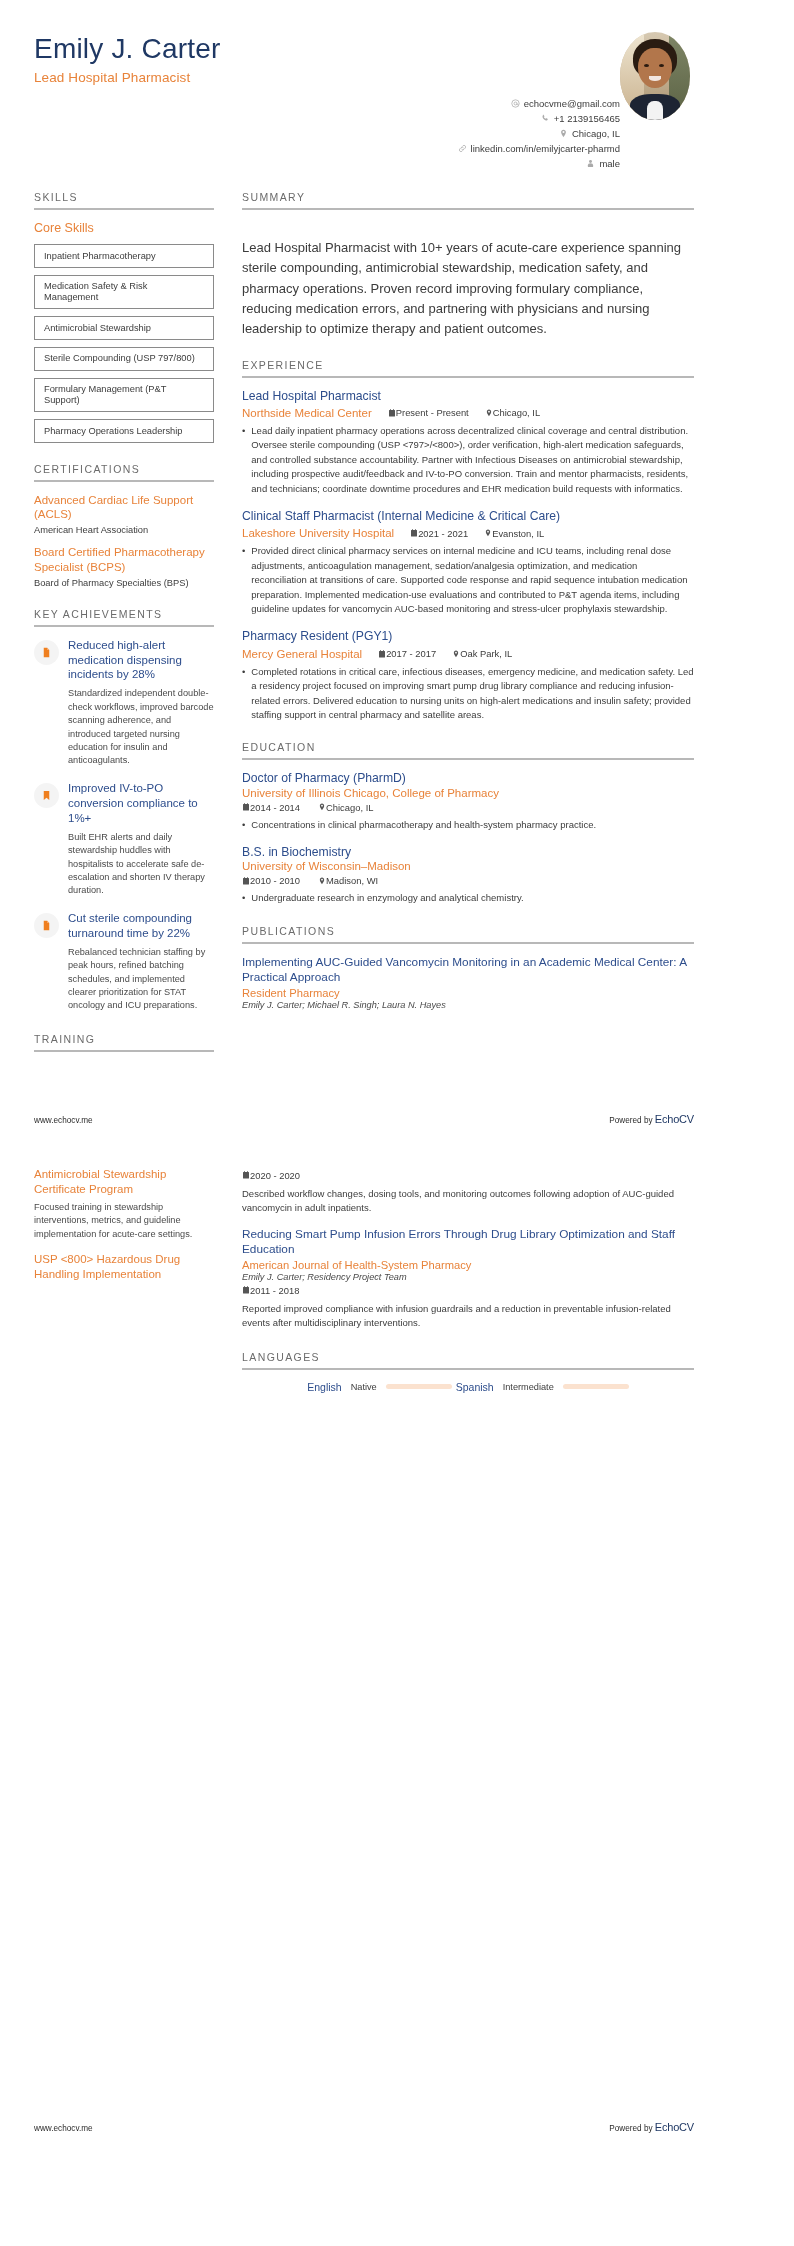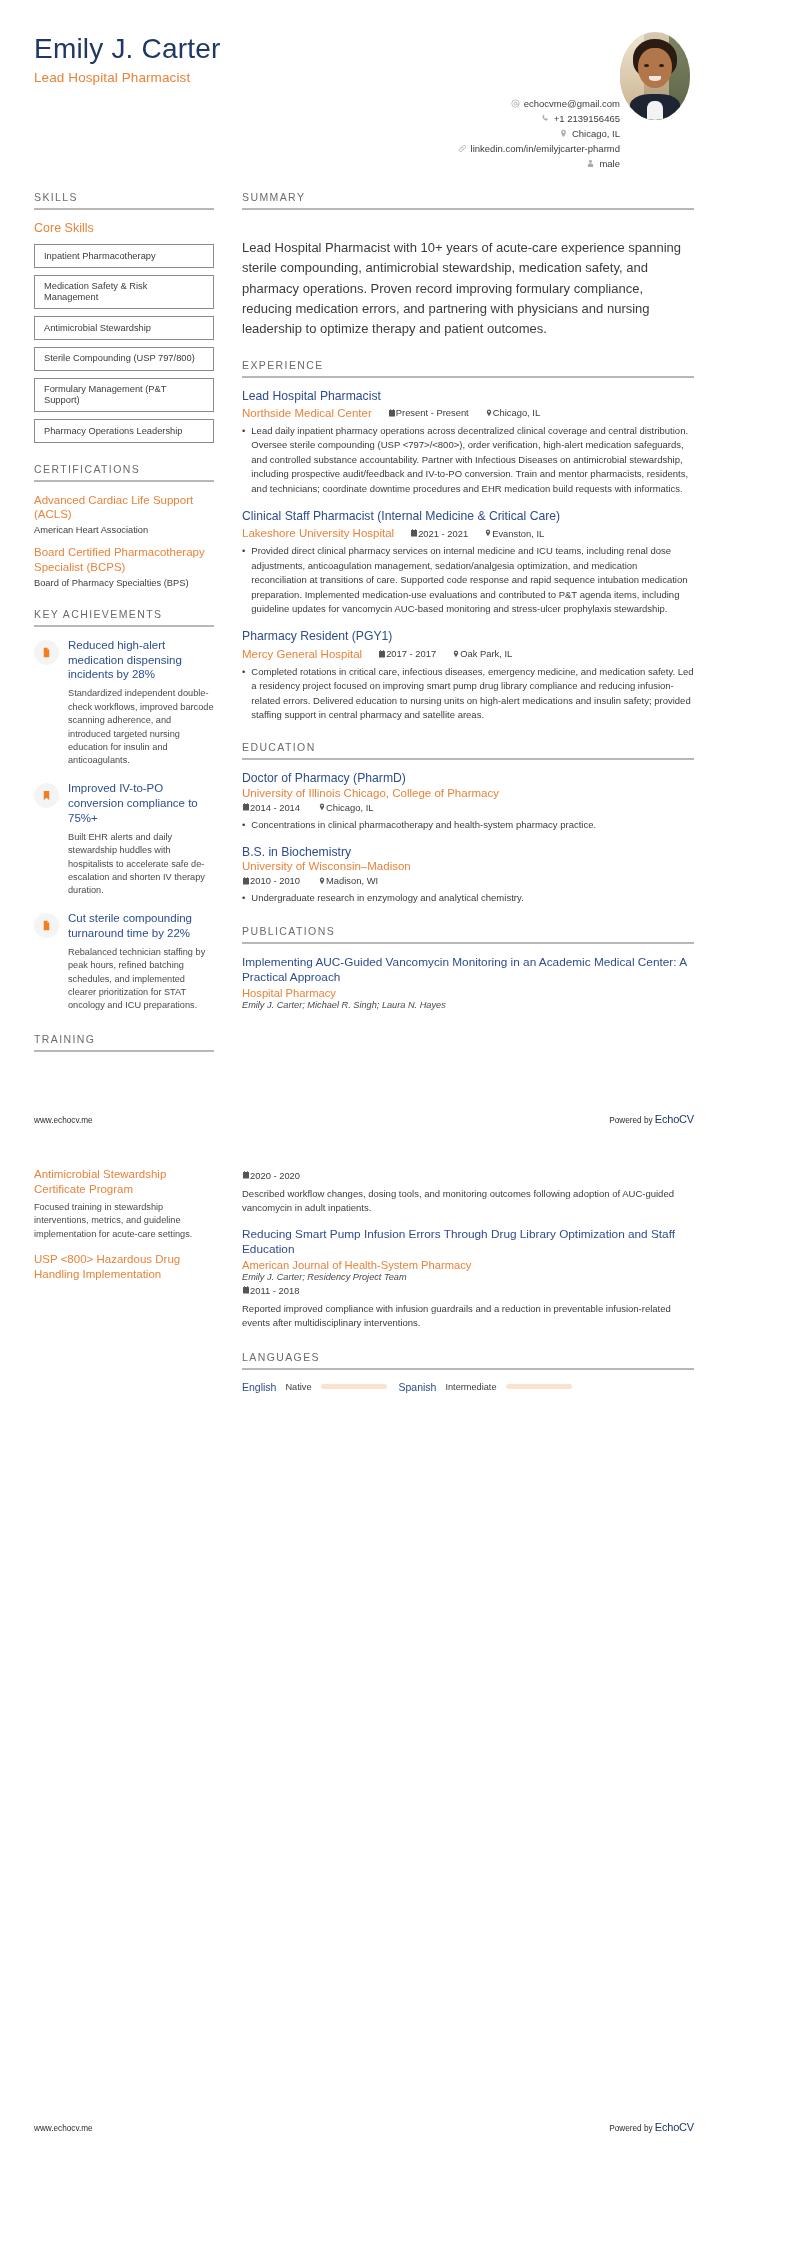--- a/index.html
+++ b/index.html
@@ -259,21 +259,22 @@
     color: #3c3c3c;
     line-height: 1.52;
     margin-top: 6px;
   }
 
   
   .lang-row {
     display: flex;
     align-items: center;
     flex-wrap: wrap;
-    gap: 9px 12px;
+    gap: 9px 4px;
+    justify-content: center;
   }
   .lang-item { display: flex; align-items: center; gap: 9px; }
   .lang-name { font-size: 10.5px; color: #2d4d8c; }
   .lang-level { font-size: 9.2px; color: #3c3c3c; }
   .lang-bar {
     width: 66px; height: 5px; border-radius: 3px;
     background: #fbe2cf; overflow: hidden;
   }
   .lang-fill { height: 100%; background: #ef7f1f; border-radius: 3px; }
 
@@ -413,21 +414,21 @@
           </div>
         </div>
 
         <div class="ach-item">
           <div class="ach-ico">
             <svg width="11" height="11" viewBox="0 0 16 16" fill="#ef7f1f">
               <path d="M4 1.6h8v12.8L8 11.2l-4 3.2z"></path>
             </svg>
           </div>
           <div class="ach-body">
-            <div class="ach-title">Improved IV-to-PO conversion compliance to 75%+</div>
+            <div class="ach-title">Improved IV-to-PO conversion compliance to 1%+</div>
             <div class="ach-desc">Built EHR alerts and daily stewardship huddles with hospitalists to accelerate safe de-escalation and shorten IV therapy duration.</div>
           </div>
         </div>
 
         <div class="ach-item">
           <div class="ach-ico">
             <svg width="11" height="11" viewBox="0 0 16 16" fill="#ef7f1f">
               <path d="M4 1.2h5l3 3v10.6H4z"></path>
                 <path d="M9 1.2l3 3H9z" fill="#f8b27c"></path>
             </svg>
@@ -617,21 +618,21 @@
             </div>
           </div>
         </div>
       </div>
 
       <div class="sec-right">
         <div class="sec-title">PUBLICATIONS</div>
         <div class="sec-rule"></div>
         <div class="pub">
           <div class="pub-title">Implementing AUC-Guided Vancomycin Monitoring in an Academic Medical Center: A Practical Approach</div>
-          <div class="pub-journal">Hospital Pharmacy</div>
+          <div class="pub-journal">Resident Pharmacy</div>
           <div class="pub-authors">Emily J. Carter; Michael R. Singh; Laura N. Hayes</div>
         </div>
       </div>
 
     </div>
   </div>
 
   <div style="height:22px"></div>
 
   <div class="page-footer">

